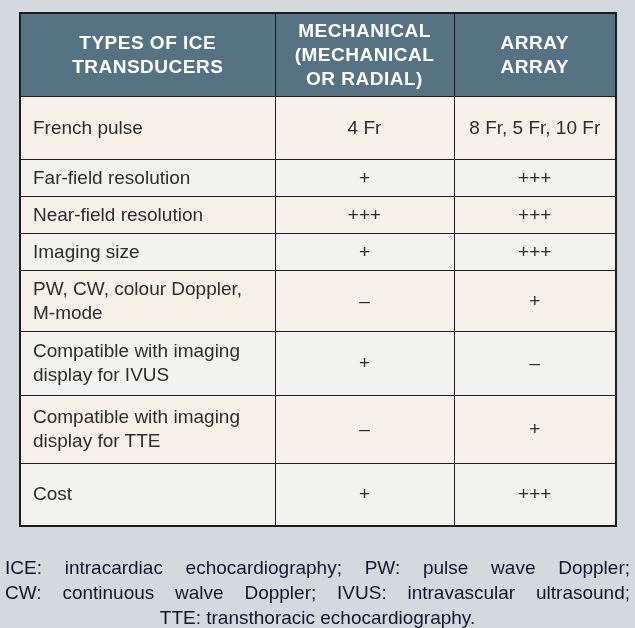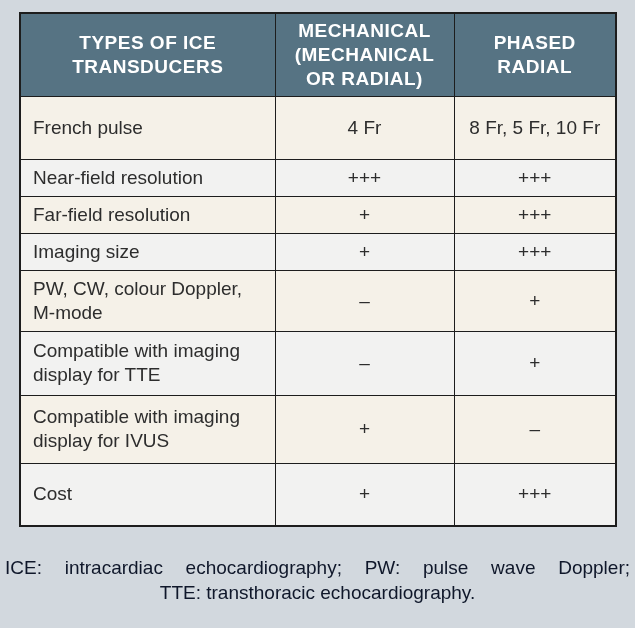--- a/index.html
+++ b/index.html
@@ -93,66 +93,67 @@
     </colgroup>
     <thead>
       <tr>
         <th>
           <span class="hwrap hw1">TYPES OF ICE TRANSDUCERS</span>
         </th>
         <th>
           <span class="hwrap hw2">MECHANICAL (MECHANICAL OR RADIAL)</span>
         </th>
         <th>
-          <span class="hwrap hw3">PHASED RADIAL</span>
+          <span class="hwrap hw3">ARRAY ARRAY</span>
         </th>
       </tr>
     </thead>
     <tbody>
       <tr>
         <td class="feat">French pulse</td>
         <td class="val">4 Fr</td>
         <td class="val">8 Fr, 5 Fr, 10 Fr</td>
       </tr>
       <tr>
-        <td class="feat">Near-field resolution</td>
-        <td class="val">+++</td>
+        <td class="feat">Far-field resolution</td>
+        <td class="val">+</td>
         <td class="val">+++</td>
       </tr>
       <tr>
-        <td class="feat">Far-field resolution</td>
-        <td class="val">+</td>
+        <td class="feat">Near-field resolution</td>
+        <td class="val">+++</td>
         <td class="val">+++</td>
       </tr>
       <tr>
         <td class="feat">Imaging size</td>
         <td class="val">+</td>
         <td class="val">+++</td>
       </tr>
       <tr>
         <td class="feat">PW, CW, colour Doppler, M-mode</td>
         <td class="val">–</td>
         <td class="val">+</td>
       </tr>
       <tr>
+        <td class="feat">Compatible with imaging display for IVUS</td>
+        <td class="val">+</td>
+        <td class="val">–</td>
+      </tr>
+      <tr>
         <td class="feat">Compatible with imaging display for TTE</td>
         <td class="val">–</td>
         <td class="val">+</td>
-      </tr>
-      <tr>
-        <td class="feat">Compatible with imaging display for IVUS</td>
-        <td class="val">+</td>
-        <td class="val">–</td>
       </tr>
       <tr>
         <td class="feat">Cost</td>
         <td class="val">+</td>
         <td class="val">+++</td>
       </tr>
     </tbody>
   </table>
 
   <div class="footnote">
     <div class="fline justify">ICE: intracardiac echocardiography; PW: pulse wave Doppler;</div>
+    <div class="fline justify">CW: continuous walve Doppler; IVUS: intravascular ultrasound;</div>
     <div class="fline">TTE: transthoracic echocardiography.</div>
   </div>
 
 </div>
 
 </body></html>

